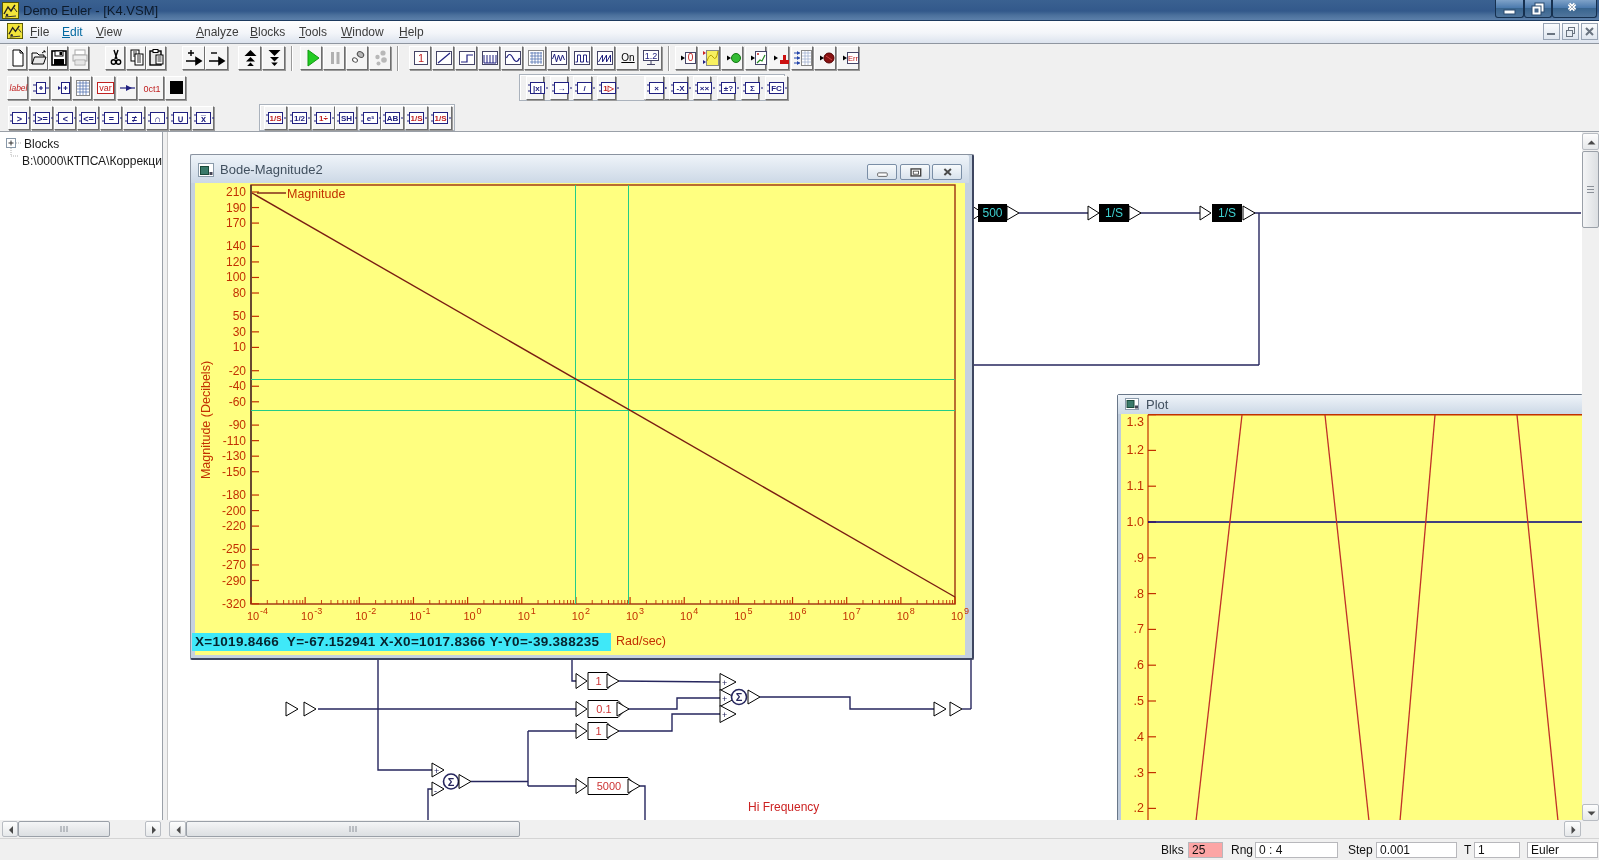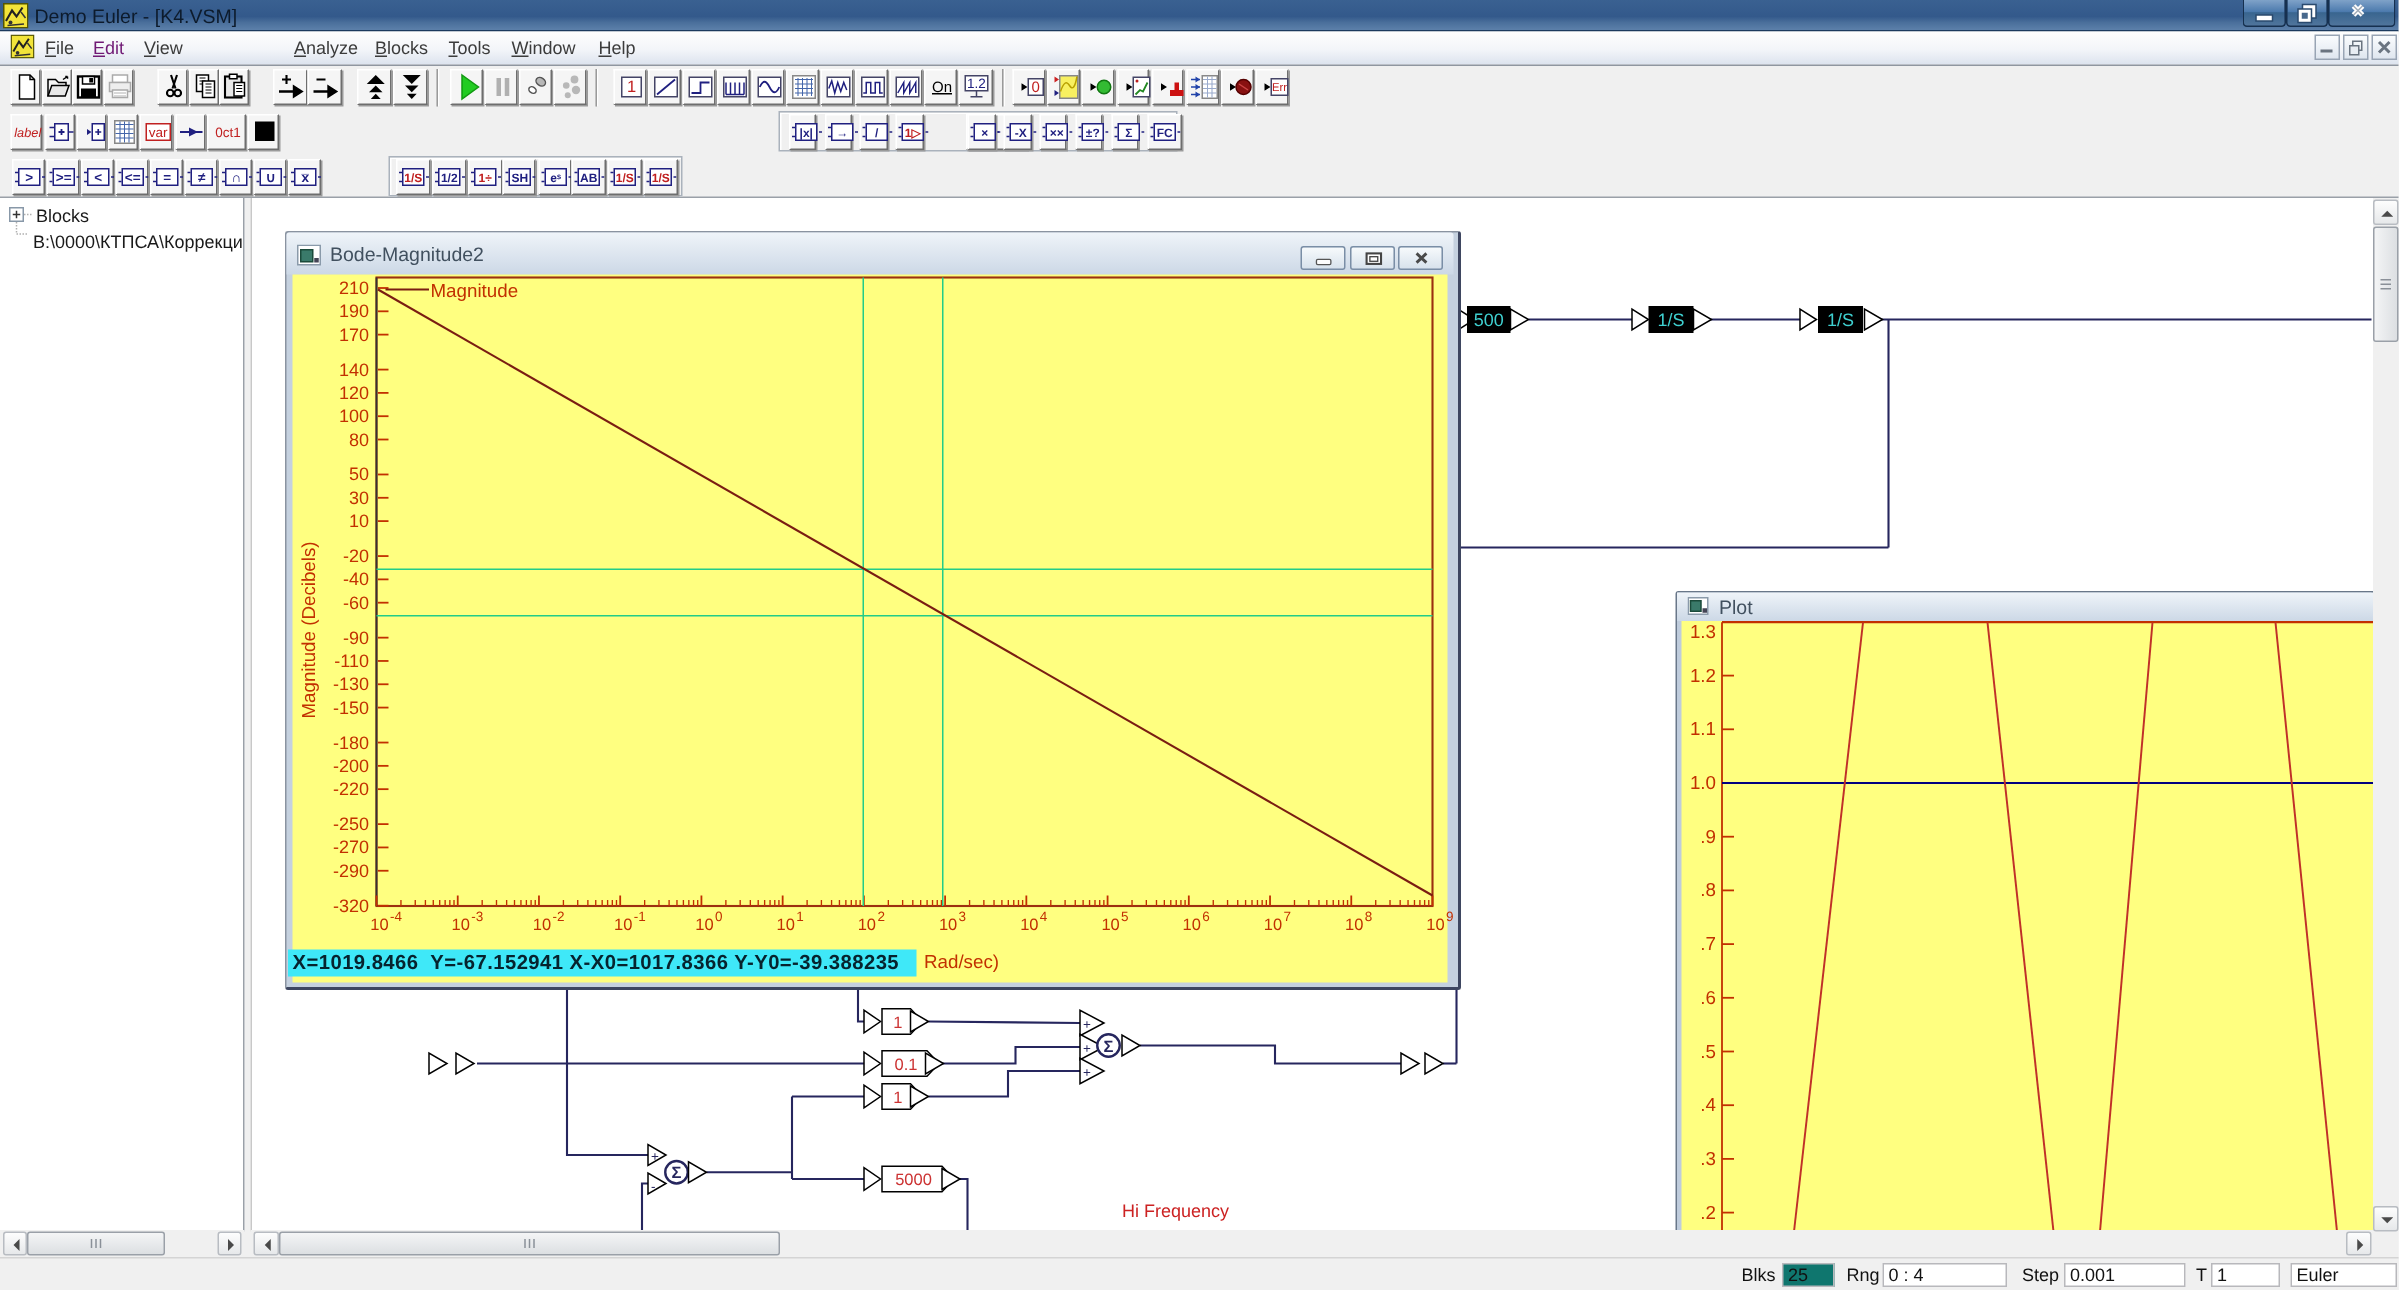--- a/index.html
+++ b/index.html
@@ -32,21 +32,21 @@
       <path d="M16 4 L22 10 M22 4 L16 10" stroke="#18334f" stroke-width="1" opacity="0.4"></path>
     </svg></div>
 <div class="abs" style="left:0;top:21px;width:1599px;height:23px;background:linear-gradient(#fefefe 0%,#f3f5f9 55%,#dce3ee 100%);border-bottom:1px solid #8f96a0;"></div>
 <svg class="abs" style="left:7px;top:23px" width="16" height="16" viewBox="0 0 17 17">
 <rect x="0.5" y="0.5" width="16" height="16" fill="#f2e43a" stroke="#555500"></rect>
 <path d="M2 12 L6 5 L9 9 L13 3" stroke="#222" stroke-width="1.4" fill="none"></path>
 <path d="M3 15 L14 14 M12 6 L15 10" stroke="#333" stroke-width="1" fill="none"></path>
 <circle cx="5" cy="13" r="1.3" fill="#333"></circle>
 </svg>
 <div class="abs" style="left:30px;top:25px;font-size:12px;color:#3c3c3c;"><span style="text-decoration:underline">F</span>ile</div>
-<div class="abs" style="left:62px;top:25px;font-size:12px;color:#701a75;"><span style="text-decoration:underline">E</span>dit</div>
+<div class="abs" style="left:62px;top:25px;font-size:12px;color:#0369a1;"><span style="text-decoration:underline">E</span>dit</div>
 <div class="abs" style="left:96px;top:25px;font-size:12px;color:#3c3c3c;"><span style="text-decoration:underline">V</span>iew</div>
 <div class="abs" style="left:136px;top:25px;font-size:12px;color:#3c3c3c;margin-top:44px;"><span style="text-decoration:underline">S</span>imulate</div>
 <div class="abs" style="left:196px;top:25px;font-size:12px;color:#3c3c3c;"><span style="text-decoration:underline">A</span>nalyze</div>
 <div class="abs" style="left:250px;top:25px;font-size:12px;color:#3c3c3c;"><span style="text-decoration:underline">B</span>locks</div>
 <div class="abs" style="left:299px;top:25px;font-size:12px;color:#3c3c3c;"><span style="text-decoration:underline">T</span>ools</div>
 <div class="abs" style="left:341px;top:25px;font-size:12px;color:#3c3c3c;"><span style="text-decoration:underline">W</span>indow</div>
 <div class="abs" style="left:399px;top:25px;font-size:12px;color:#3c3c3c;"><span style="text-decoration:underline">H</span>elp</div>
 <div class="mdib" style="left:1543px;"><svg width="15" height="15">
       <rect x="3" y="9" width="8" height="2" fill="#6a7480"></rect>
     </svg></div>
@@ -910,16 +910,16 @@
       <path d="M4 34.5 h7 M4 37.5 h7 M4 40.5 h7" stroke="#8a9098"></path>
     </svg></div>
 <div class="abs" style="left:1582px;top:804px;width:17px;height:17px;background:linear-gradient(#fdfdfd,#e6e8ea);border:1px solid #b8bcc2;border-radius:2px;"><svg width="15" height="15">
       <path d="M8.5 10.5 l-4 -4 h8 z" fill="#4a4a4a"></path>
     </svg></div>
 <div class="abs" style="left:0;top:838px;width:1599px;height:22px;background:#f0f0f0;border-top:1px solid #d4d4d4;"></div>
 <div class="abs" style="left:1161px;top:843px;font-size:12px;color:#111;">Blks</div>
 <div class="abs" style="left:1231px;top:843px;font-size:12px;color:#111;">Rng</div>
 <div class="abs" style="left:1348px;top:843px;font-size:12px;color:#111;">Step</div>
 <div class="abs" style="left:1464px;top:843px;font-size:12px;color:#111;">T</div>
-<div class="abs" style="left:1188px;top:842px;width:35px;height:16px;background:#0f766e;border:1px solid #b8b8bc;font-size:12px;color:#111;line-height:15px;padding-left:3px;">25</div>
+<div class="abs" style="left:1188px;top:842px;width:35px;height:16px;background:#fca5a5;border:1px solid #b8b8bc;font-size:12px;color:#111;line-height:15px;padding-left:3px;">25</div>
 <div class="abs" style="left:1255px;top:842px;width:83px;height:16px;background:#fff;border:1px solid #b8b8bc;font-size:12px;color:#111;line-height:15px;padding-left:3px;">0 : 4</div>
 <div class="abs" style="left:1376px;top:842px;width:81px;height:16px;background:#fff;border:1px solid #b8b8bc;font-size:12px;color:#111;line-height:15px;padding-left:3px;">0.001</div>
 <div class="abs" style="left:1474px;top:842px;width:46px;height:16px;background:#fff;border:1px solid #b8b8bc;font-size:12px;color:#111;line-height:15px;padding-left:3px;">1</div>
 <div class="abs" style="left:1527px;top:842px;width:71px;height:16px;background:#fff;border:1px solid #b8b8bc;font-size:12px;color:#111;line-height:15px;padding-left:3px;">Euler</div>
 </body></html>

